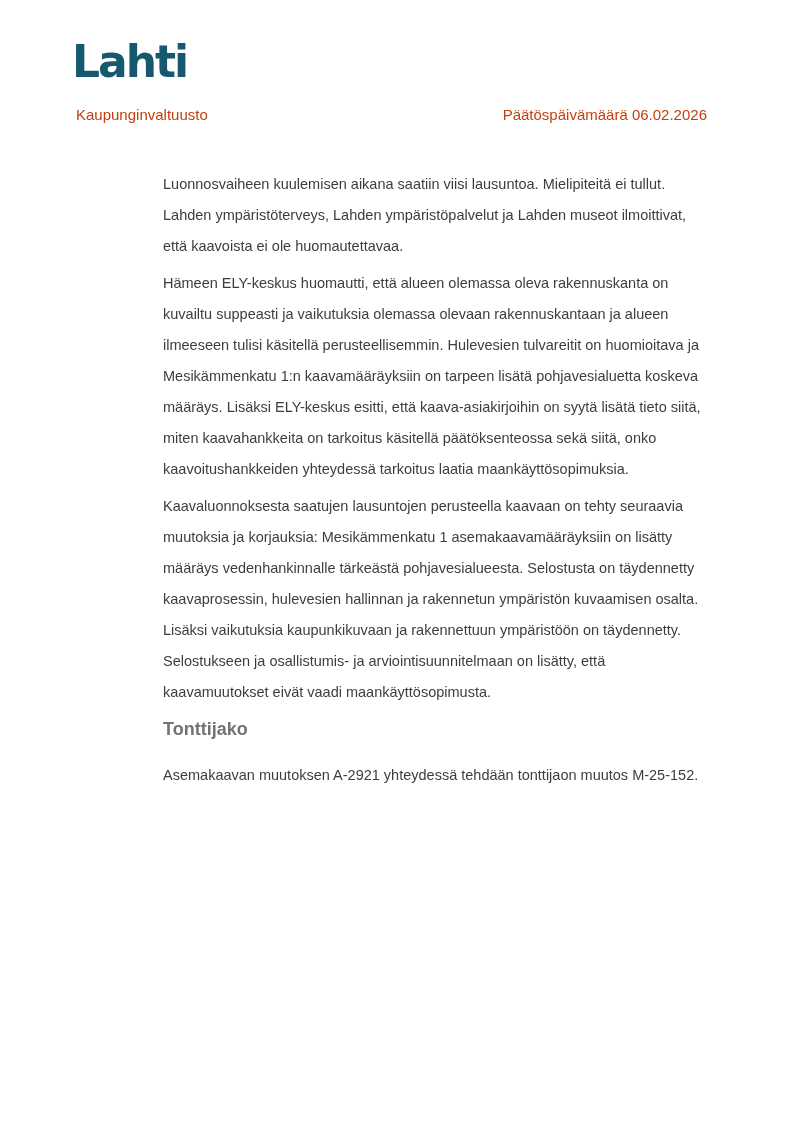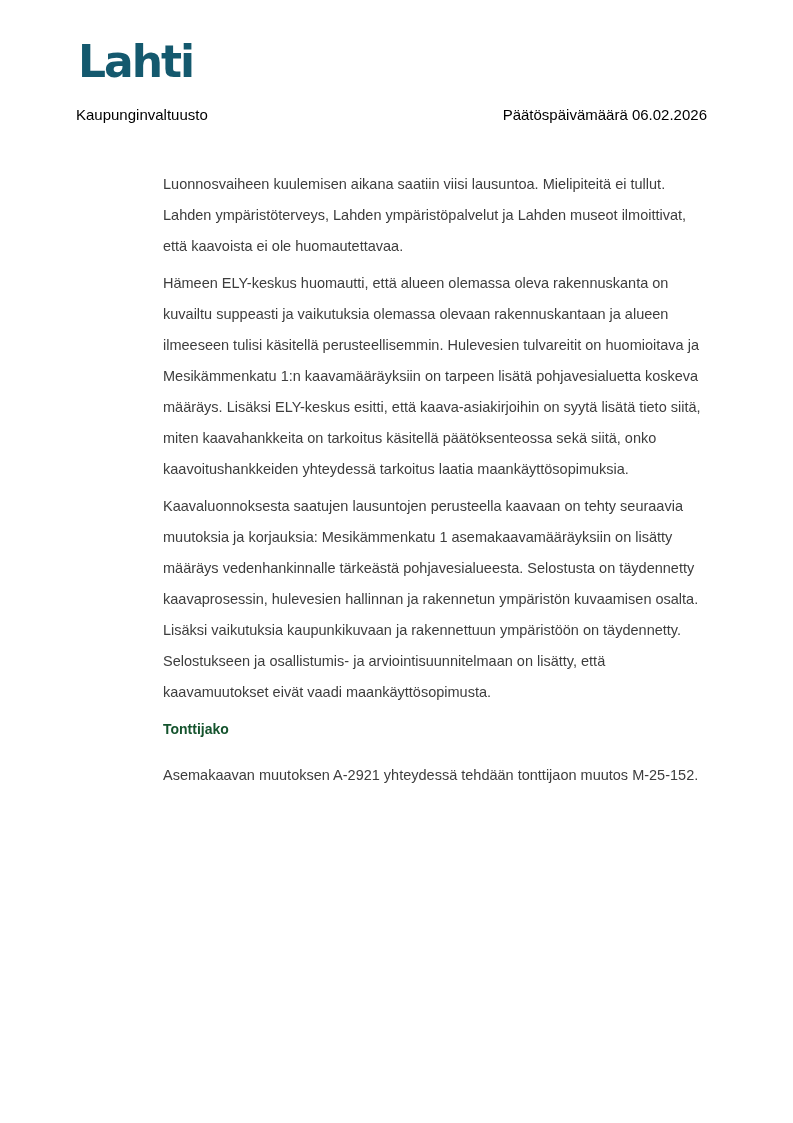--- a/index.html
+++ b/index.html
@@ -19,53 +19,52 @@
   .logo {
     position: absolute;
     left: 72px;
     top: 36px;
     font-family: "DejaVu Sans", sans-serif;
     font-weight: 700;
     font-size: 44px;
     line-height: 52px;
     letter-spacing: -2px;
     color: #14596e;
-    margin-left: 6px;
   }
   .header-row {
     position: absolute;
     left: 76px;
     top: 105px;
     width: 631px; 
     display: flex;
     justify-content: space-between;
     align-items: baseline;
     font-size: 15px;
     line-height: 20px;
-    color: #000000;
+    color: #c2410c;
   }
   .content {
     position: absolute;
     left: 163px;
     top: 169px;
     width: 549px;
     font-size: 14.5px;
     color: #3d3d3d;
   }
   .content p {
     margin: 0 0 6px 0;
     line-height: 31px;
     text-align: left;
   }
   .content h3 {
     margin: 0 0 15px 0;
     line-height: 31px;
-    font-size: 14px;
+    font-size: 18px;
     font-weight: bold;
-    color: #14532d;
+    color: #737373;
   }
 </style>
 </head>
 <body>
 
 <div class="page">
 
   <div class="logo">Lahti</div>
 
   <div class="header-row">

